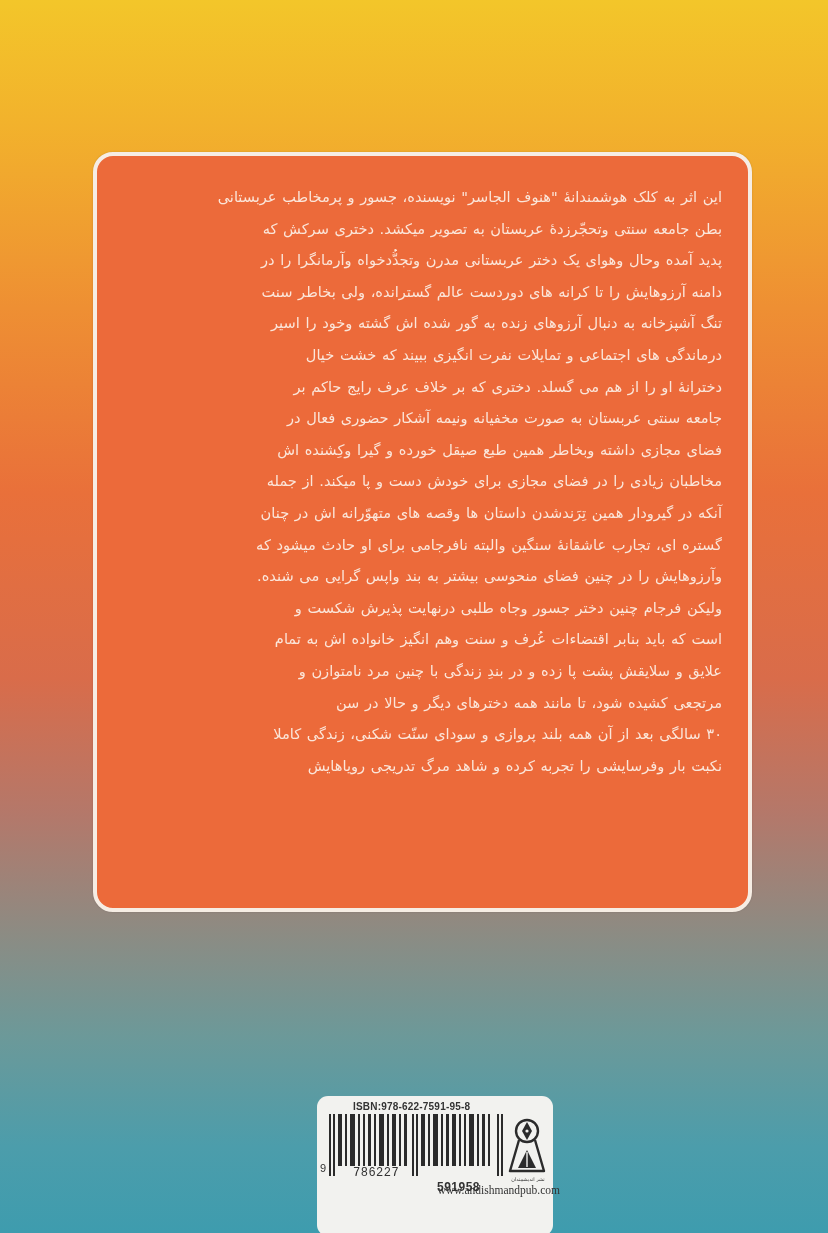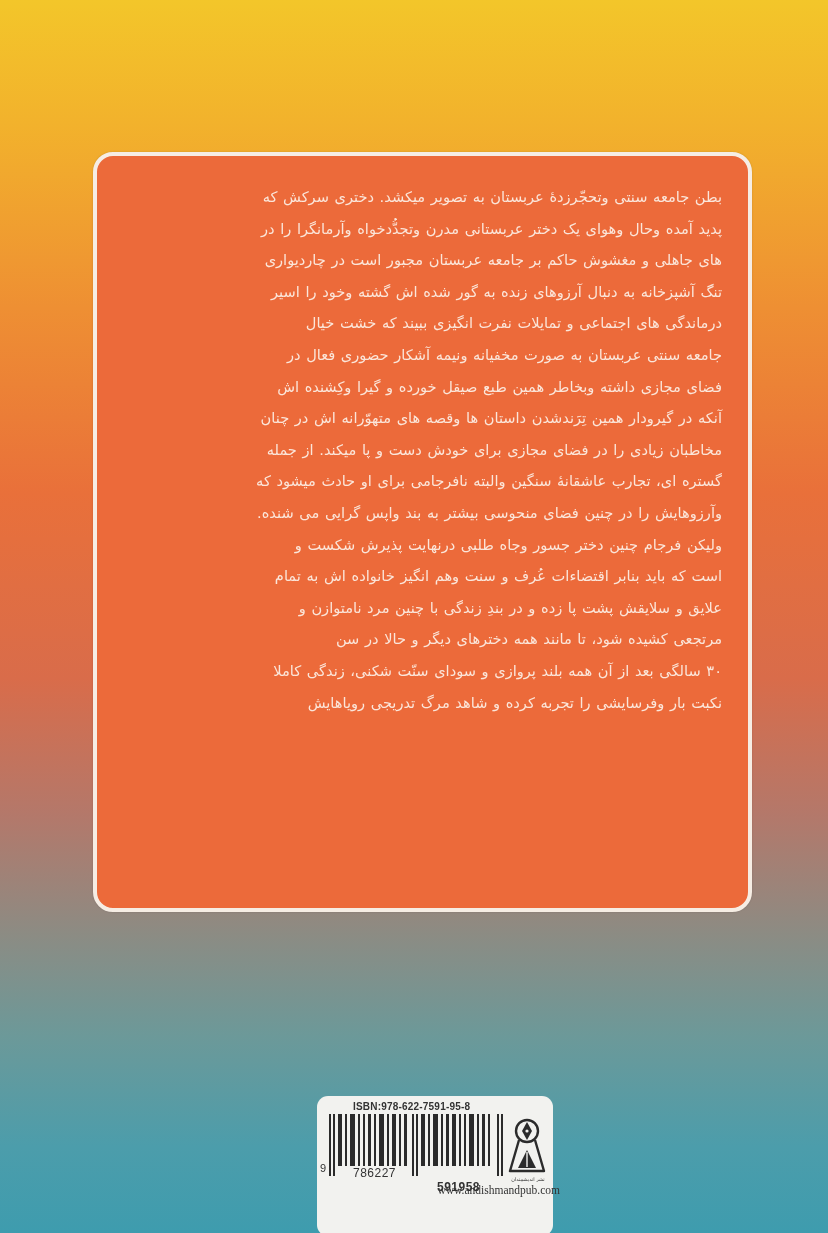--- a/index.html
+++ b/index.html
@@ -71,21 +71,21 @@
     }
     .digit-lead {
       position: absolute;
       left: 3px; top: 66px;
       font-family: "Liberation Sans", sans-serif;
       font-size: 11px; color: #333;
     }
     .digits-left {
       position: absolute;
       left: 36px; top: 70px;
-      font-family: Liberation Sans, sans-serif;
+      font-family: Liberation Mono, monospace;
       font-size: 12px; color: #333;
       letter-spacing: 0.5px;
     }
     .digits-right {
       position: absolute;
       left: 120px; top: 84px;
       font-family: "Liberation Sans", sans-serif;
       font-size: 12px; color: #333;
       letter-spacing: 0.5px;
       font-weight: bold;
@@ -115,29 +115,31 @@
     }
   </style>
 </head>
 <body>
 
 <div class="cover"></div>
 
 <div class="blurb-box"></div>
 
 <div class="blurb-text">
+  <p>این اثر به کلک هوشمندانهٔ "هنوف الجاسر" نویسنده، جسور و پرمخاطب عربستانی</p>
   <p>بطن جامعه سنتی وتحجّرزدهٔ عربستان به تصویر میکشد. دختری سرکش که</p>
   <p>پدید آمده وحال وهوای یک دختر عربستانی مدرن وتجدُّدخواه وآرمانگرا را در</p>
-  <p>های جاهلی و مغشوش حاکم بر جامعه عربستان مجبور است در چاردیواری</p>
+  <p>دامنه آرزوهایش را تا کرانه های دوردست عالم گسترانده، ولی بخاطر سنت</p>
   <p>تنگ آشپزخانه به دنبال آرزوهای زنده به گور شده اش گشته وخود را اسیر</p>
   <p>درماندگی های اجتماعی و تمایلات نفرت انگیزی ببیند که خشت خیال</p>
+  <p>دخترانهٔ او را از هم می گسلد. دختری که بر خلاف عرف رایج حاکم بر</p>
   <p>جامعه سنتی عربستان به صورت مخفیانه ونیمه آشکار حضوری فعال در</p>
   <p>فضای مجازی داشته وبخاطر همین طبع صیقل خورده و گیرا وکِشنده اش</p>
+  <p>مخاطبان زیادی را در فضای مجازی برای خودش دست و پا میکند. از جمله</p>
   <p>آنکه در گیرودار همین تِرَندشدن داستان ها وقصه های متهوّرانه اش در چنان</p>
-  <p>مخاطبان زیادی را در فضای مجازی برای خودش دست و پا میکند. از جمله</p>
   <p>گستره ای، تجارب عاشقانهٔ سنگین والبته نافرجامی برای او حادث میشود که</p>
   <p>وآرزوهایش را در چنین فضای منحوسی بیشتر به بند واپس گرایی می شنده.</p>
   <p>ولیکن فرجام چنین دختر جسور وجاه طلبی درنهایت پذیرش شکست و</p>
   <p>است که باید بنابر اقتضاءات عُرف و سنت وهم انگیز خانواده اش به تمام</p>
   <p>علایق و سلایقش پشت پا زده و در بندِ زندگی با چنین مرد نامتوازن و</p>
   <p>مرتجعی کشیده شود، تا مانند همه دخترهای دیگر و حالا در سن</p>
   <p>۳۰ سالگی بعد از آن همه بلند پروازی و سودای سنّت شکنی، زندگی کاملا</p>
   <p>نکبت بار وفرسایشی را تجربه کرده و شاهد مرگ تدریجی رویاهایش</p>
 </div>
 

